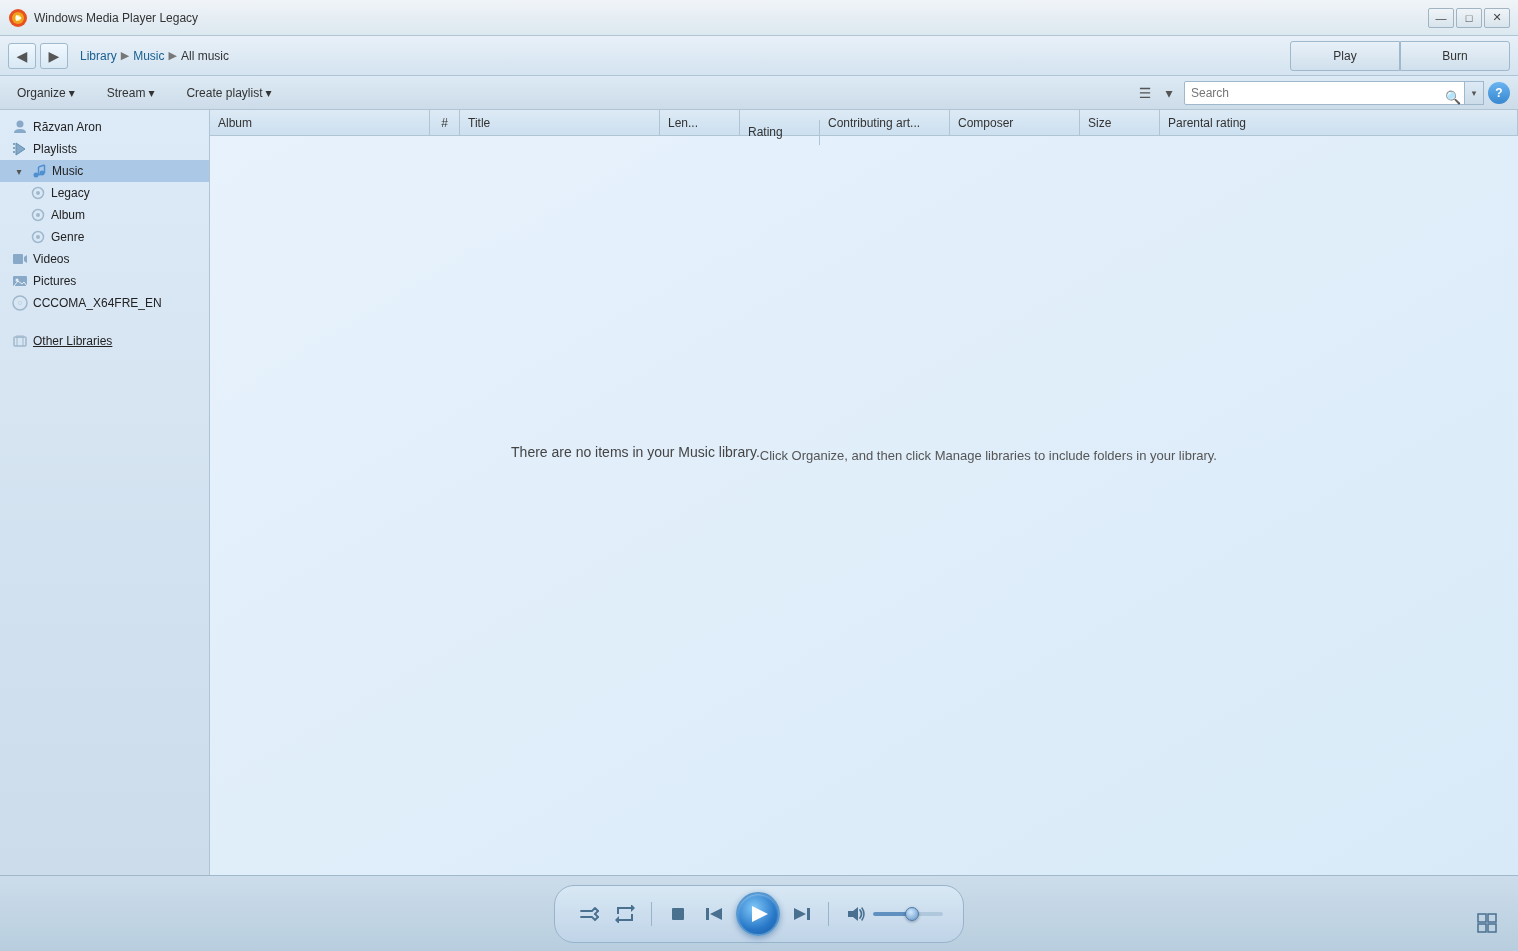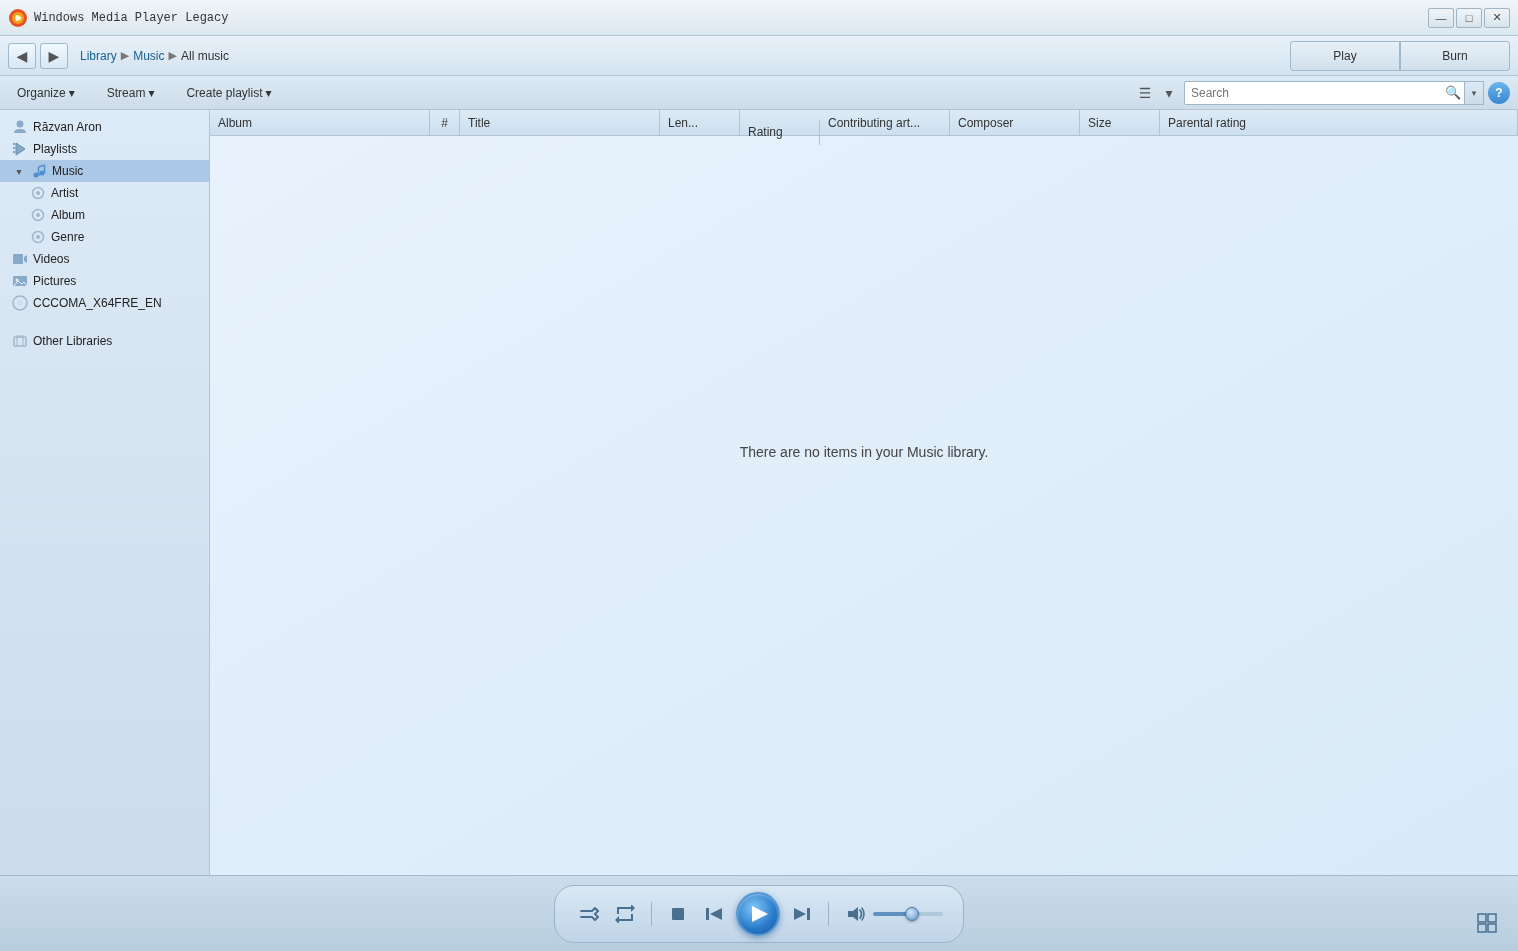--- a/index.html
+++ b/index.html
@@ -30,21 +30,20 @@
       margin-right: 6px;
       display: flex;
       align-items: center;
       justify-content: center;
     }
     .title-bar-icon svg { width: 20px; height: 20px; }
     .title-bar-title {
       flex: 1;
       font-size: 12px;
       color: #333;
-      font-family: Liberation Mono, monospace;
     }
     .window-controls {
       display: flex;
       gap: 2px;
     }
     .window-btn {
       width: 26px;
       height: 20px;
       background: linear-gradient(to bottom, #f0f4f8, #d8e4ec);
       border: 1px solid #a0b4c4;
@@ -161,21 +160,21 @@
       border-radius: 2px;
       background: white;
       padding: 0 24px 0 6px;
       font-size: 12px;
       color: #999;
       position: relative;
     }
     .search-wrapper {
       position: relative;
       display: flex;
-      align-items: center;
+      align-items: flex-end;
     }
     .search-wrapper input {
       width: 300px;
       height: 24px;
       border: 1px solid #a0b8cc;
       background: white;
       padding: 0 24px 0 6px;
       font-size: 12px;
       color: #999;
       outline: none;
@@ -520,21 +519,21 @@
       <span>Music</span>
     </div>
 
     <div class="sidebar-item sub">
       <div class="sidebar-icon">
         <svg width="14" height="14" viewBox="0 0 14 14">
           <circle cx="7" cy="7" r="5.5" fill="none" stroke="#a0b8cc" stroke-width="1.5"></circle>
           <circle cx="7" cy="7" r="2" fill="#a0b8cc"></circle>
         </svg>
       </div>
-      <span>Artist</span>
+      <span>Legacy</span>
     </div>
 
     <div class="sidebar-item sub">
       <div class="sidebar-icon">
         <svg width="14" height="14" viewBox="0 0 14 14">
           <circle cx="7" cy="7" r="5.5" fill="none" stroke="#a0b8cc" stroke-width="1.5"></circle>
           <circle cx="7" cy="7" r="2" fill="#a0b8cc"></circle>
         </svg>
       </div>
       <span>Album</span>
@@ -575,21 +574,21 @@
       <div class="sidebar-icon">
         <svg width="16" height="16" viewBox="0 0 16 16">
           <circle cx="8" cy="8" r="7" fill="none" stroke="#a0b8cc" stroke-width="1.5"></circle>
           <circle cx="8" cy="8" r="2" fill="#c0d4e4"></circle>
           <circle cx="8" cy="8" r="1" fill="#e0ecf4"></circle>
         </svg>
       </div>
       <span>CCCOMA_X64FRE_EN</span>
     </div>
 
-    <div class="sidebar-item" style="margin-top: 16px;">
+    <div class="sidebar-item" style="margin-top: 16px; text-decoration: underline;">
       <div class="sidebar-icon">
         <svg width="16" height="16" viewBox="0 0 16 16">
           <rect x="2" y="4" width="12" height="9" rx="1" fill="none" stroke="#a0b8cc" stroke-width="1.5"></rect>
           <line x1="5" y1="4" x2="5" y2="13" stroke="#a0b8cc" stroke-width="1"></line>
           <line x1="11" y1="4" x2="11" y2="13" stroke="#a0b8cc" stroke-width="1"></line>
           <rect x="4" y="2" width="8" height="3" rx="0.5" fill="#a0b8cc" opacity="0.5"></rect>
         </svg>
       </div>
       <span>Other Libraries</span>
     </div>
@@ -604,20 +603,21 @@
       <div class="col-header col-len">Len...</div>
       <div class="col-header col-rating">Rating</div>
       <div class="col-header col-contrib">Contributing art...</div>
       <div class="col-header col-composer">Composer</div>
       <div class="col-header col-size">Size</div>
       <div class="col-header col-parental">Parental rating</div>
     </div>
 
     <div class="empty-state">
       <div class="empty-line1">There are no items in your Music library.</div>
+      <div class="empty-line2">Click Organize, and then click Manage libraries to include folders in your library.</div>
     </div>
   </div>
 </div>
 
 <div class="player-bar">
   <div class="player-controls">
 
     <div class="ctrl-btn">
       <svg width="22" height="18" viewBox="0 0 22 18" fill="none">
         <path d="M3 6h11l3-3 3 3" stroke="#4a7090" stroke-width="1.8" fill="none" stroke-linecap="round" stroke-linejoin="round"></path>

